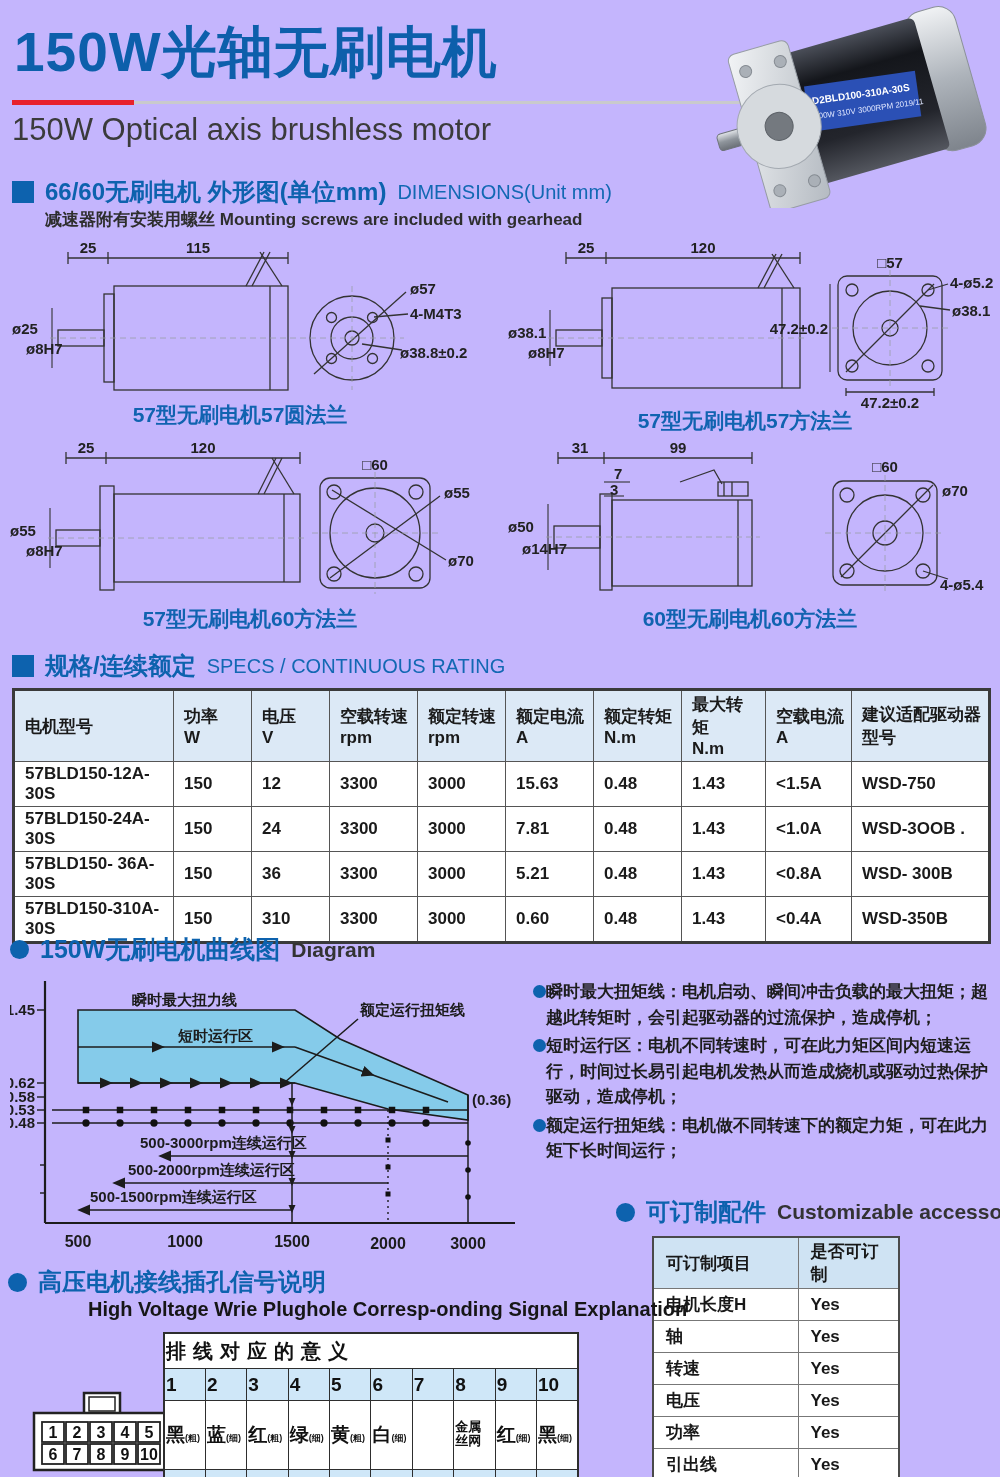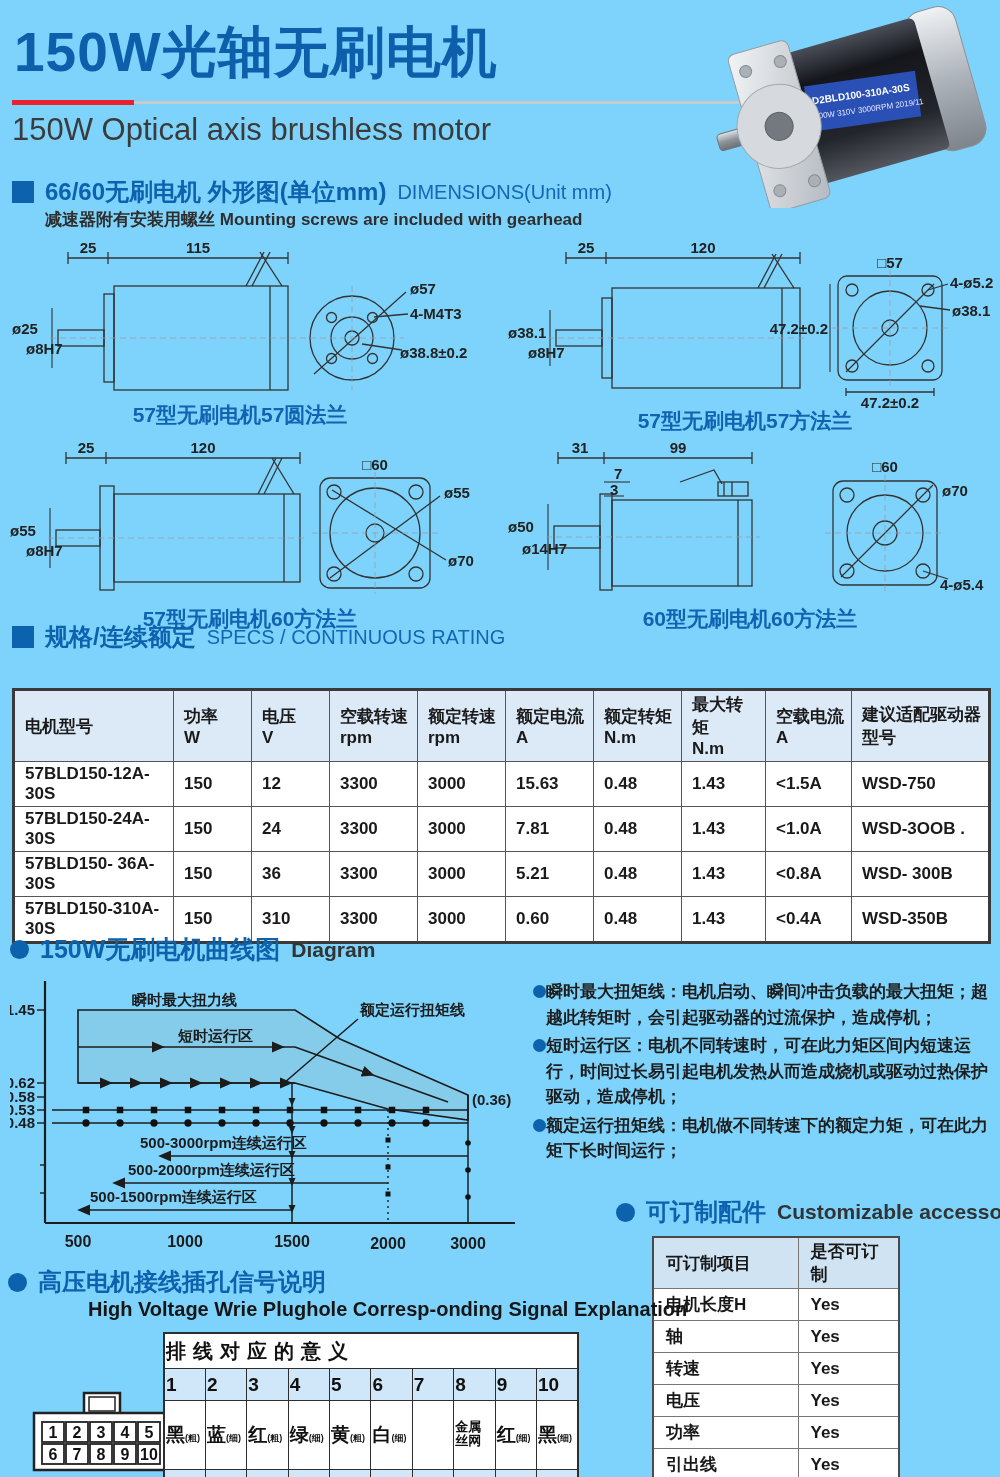--- a/index.html
+++ b/index.html
@@ -1,17 +1,17 @@
 <!DOCTYPE html>
 <html><head>
 <meta charset="utf-8">
 <style>
   html,body{margin:0;padding:0;}
   body{font-family:"Liberation Sans","DejaVu Sans",sans-serif;background:#e9eaec;}
-  .page{position:relative;width:1000px;height:1477px;background:#7dd3fc;overflow:hidden;margin:0 auto;}
+  .page{position:relative;width:1000px;height:1477px;background:#c4b5fd;overflow:hidden;margin:0 auto;}
   .abs{position:absolute;}
   
   .title{left:14px;top:16px;font-size:55px;font-weight:800;color:#0d5fab;letter-spacing:1px;}
   .rule-gray{left:12px;top:101px;width:742px;height:3px;background:#c9cacc;}
   .rule-red{left:12px;top:100px;width:122px;height:5px;background:#e8212c;}
   .subtitle{left:12px;top:112px;font-size:31px;color:#3b3b3b;}
   
   .sec{position:absolute;display:flex;align-items:center;gap:11px;white-space:nowrap;}
   .sqb{width:22px;height:22px;background:#0d62ae;flex:0 0 auto;}
   .dotb{width:19px;height:19px;border-radius:50%;background:#0d62ae;flex:0 0 auto;}
@@ -275,21 +275,21 @@
       <line x1="423" y1="133" x2="448" y2="141"></line>
     </g>
     <line x1="325" y1="95" x2="445" y2="95" class="cl"></line>
     <line x1="385" y1="37" x2="385" y2="153" class="cl"></line>
     <text class="dim" x="385" y="34" text-anchor="middle">□60</text>
     <text class="dim" x="442" y="58">ø70</text>
     <text class="dim" x="440" y="152">4-ø5.4</text>
     <text class="cap" x="250" y="188" text-anchor="middle">60型无刷电机60方法兰</text>
   </svg>
 
-  <div class="sec" style="left:12px;top:621px;">
+  <div class="sec" style="left:12px;top:650px;">
     <span class="sqb"></span>
     <span class="cn">规格/连续额定</span>
     <span class="en-blue">SPECS / CONTINUOUS RATING</span>
   </div>
 
   <table class="stable">
     <colgroup>
       <col style="width:160px">
         <col style="width:78px">
         <col style="width:78px">

